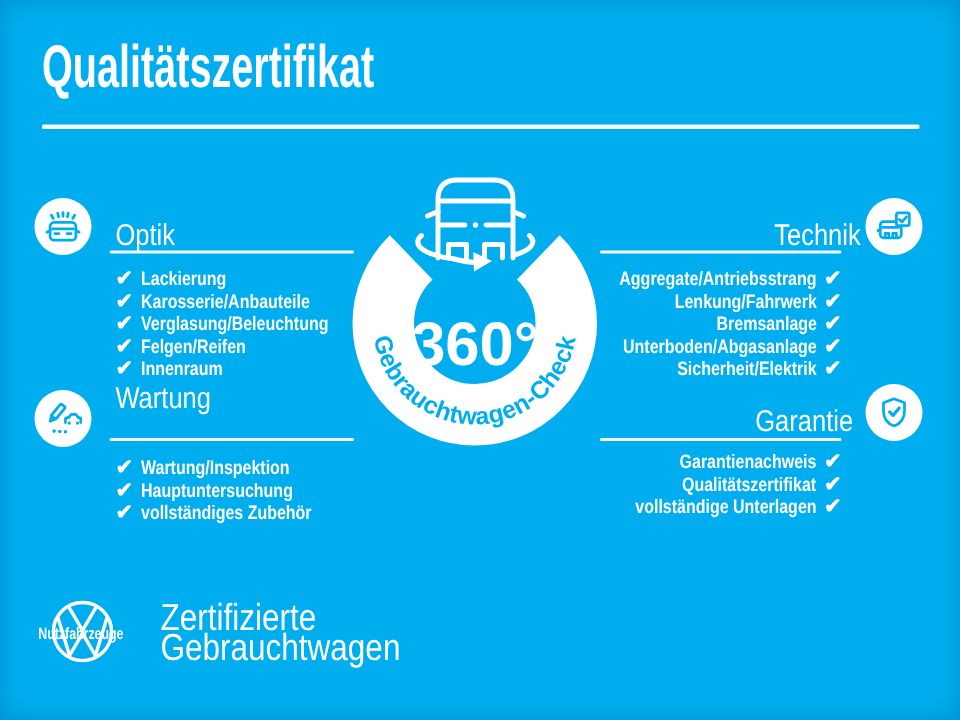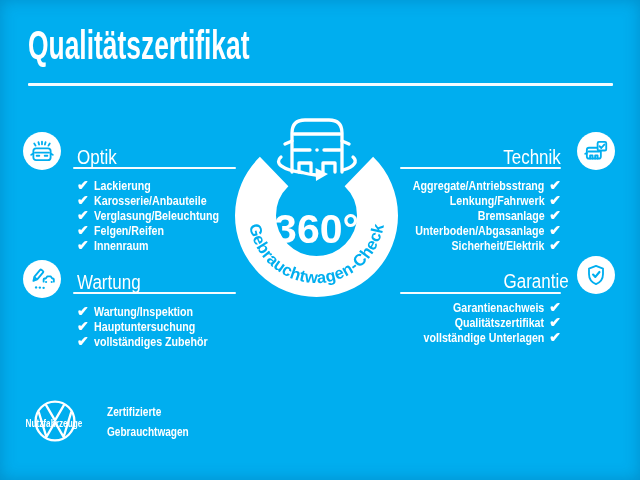--- a/index.html
+++ b/index.html
@@ -30,21 +30,21 @@
   .chk{font-size:14px;line-height:15px;}
   .item-label{display:inline-block;transform:scaleX(.82);}
   .left .item-label{transform-origin:0 50%;}
   .right .item-label{transform-origin:100% 50%;}
   .icon-circle{
     width:38px;height:38px;border-radius:50%;
     background:var(--foreground,#fff);
     display:flex;align-items:center;justify-content:center;
   }
   .icon-circle svg{stroke:var(--background,#00aeef);}
-  .ftitle{font-size:12px;font-weight:bold;line-height:19.5px;white-space:nowrap;}
+  .ftitle{font-size:25px;font-weight:normal;line-height:19.5px;white-space:nowrap;}
   .ftitle span{display:block;transform:scaleX(.84);transform-origin:0 50%;}
   .brand{font-size:11px;font-weight:bold;text-align:center;white-space:nowrap;}
   .brand span{display:inline-block;transform:scaleX(.75);transform-origin:50% 50%;}
 </style>
 </head>
 <body>
 
 <div class="abs title">Qualitätszertifikat</div>
 <div class="abs rule hrule"></div>
 
@@ -87,21 +87,21 @@
 <div class="abs icon-circle" style="left:577px;top:132px">
   <svg width="28" height="28" viewBox="0 0 26 26" fill="none" stroke-width="1.7" stroke-linecap="round" stroke-linejoin="round">
     <rect x="4.5" y="10" width="13" height="10" rx="2"></rect>
     <path d="M6 13.5 H16"></path>
     <path d="M7.5 20 V17.2 H9.8 V20 M12.2 20 V17.2 H14.5 V20"></path>
     <path d="M4.5 14.8 L3 15.6"></path>
     <rect x="14.5" y="4.5" width="8" height="8" rx="1.2" fill="#ffffff"></rect>
     <path d="M16.3 8.6 l1.6 1.6 l2.8 -3.2"></path>
   </svg>
 </div>
-<div class="abs sec-label" style="right:79px;top:147px;">
+<div class="abs sec-label" style="right:66px;top:147px;">
   <span class="cond cond-r">Technik</span>
 </div>
 <div class="abs rule" style="left:400px;top:167px;width:161px"></div>
 <div class="abs list right" style="right:79px;top:178px">
   <div class="row">
       <span class="item-label">Aggregate/Antriebsstrang</span>
       <span class="chk">✔</span>
     </div>
   <div class="row">
       <span class="item-label">Lenkung/Fahrwerk</span>
@@ -128,21 +128,21 @@
       <path d="M7.4 13 L9 16.2 L10.6 13"></path>
     </g>
     <path d="M14.5 15.5 v-2 q0-1 1-1 h1 l1.5-2 h3 l1.5 2 h0.5 q1 0 1 1 v2"></path>
     <circle cx="16.8" cy="15.8" r="1" fill="currentColor" stroke="none" style="fill:#00aeef"></circle>
     <circle cx="22" cy="15.8" r="1" style="fill:#00aeef" stroke="none"></circle>
     <circle cx="7.5" cy="20.8" r="1.1" style="fill:#00aeef" stroke="none"></circle>
     <circle cx="11" cy="21" r="1.1" style="fill:#00aeef" stroke="none"></circle>
     <circle cx="14.5" cy="21.2" r="1.1" style="fill:#00aeef" stroke="none"></circle>
   </svg>
 </div>
-<div class="abs sec-label" style="left:77px;top:272px">
+<div class="abs sec-label" style="left:77px;top:256px">
   <span class="cond cond-l">Wartung</span>
 </div>
 <div class="abs rule" style="left:73px;top:292px;width:163px"></div>
 <div class="abs list left" style="left:77px;top:304px">
   <div class="row">
       <span class="chk">✔</span>
       <span class="item-label">Wartung/Inspektion</span>
     </div>
   <div class="row">
       <span class="chk">✔</span>

